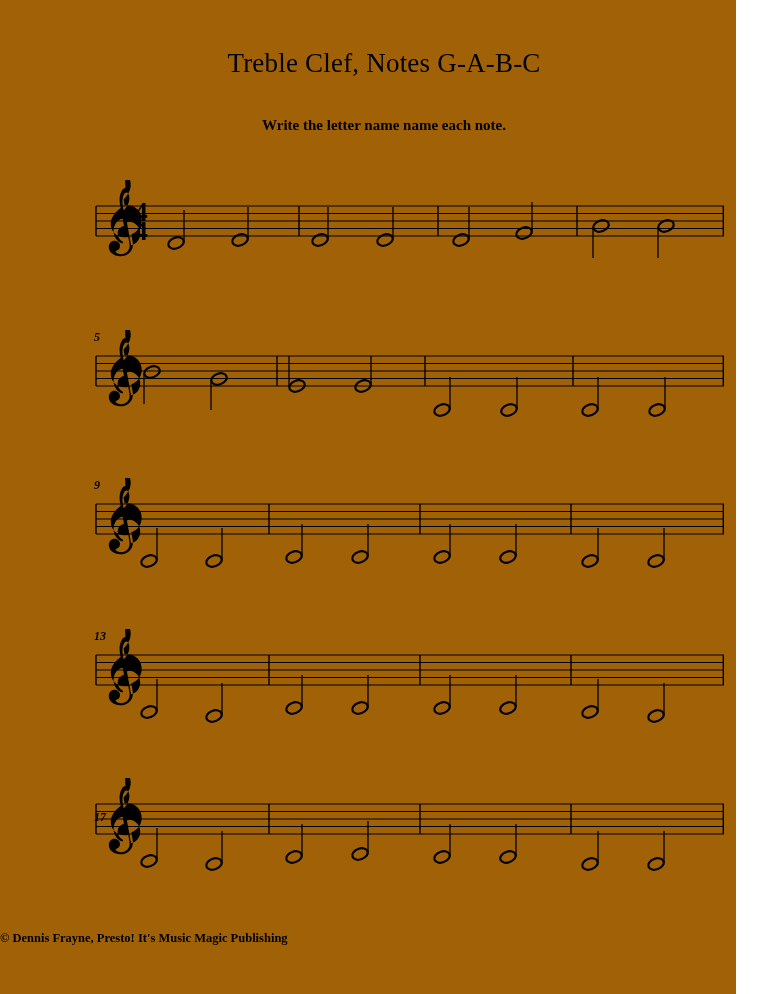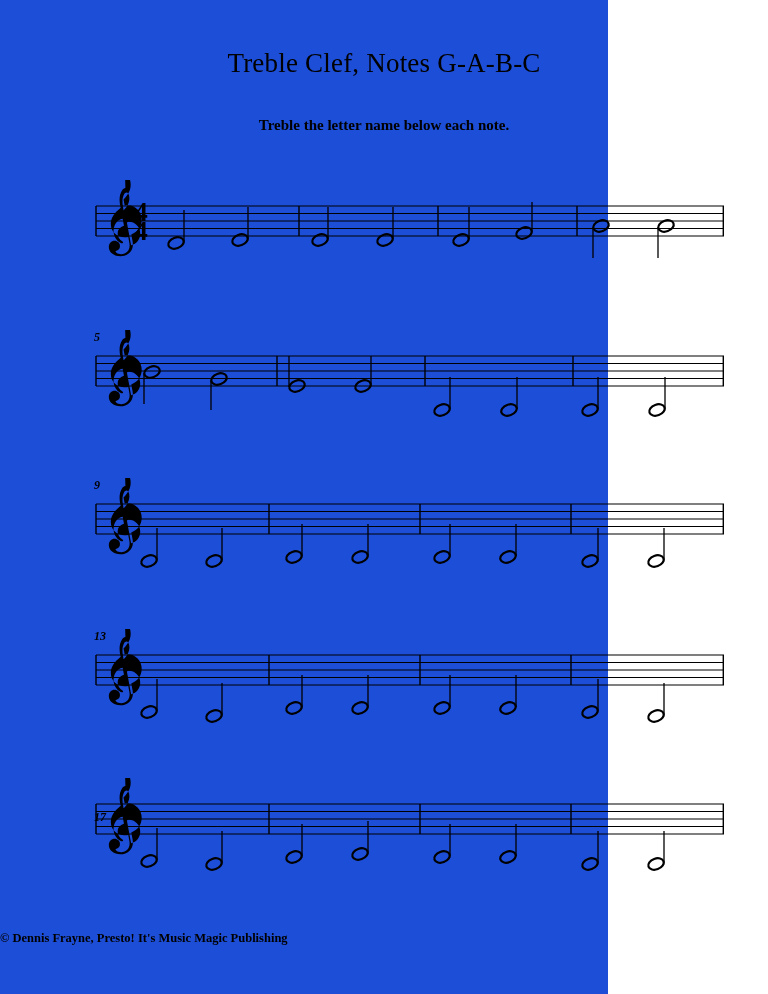--- a/index.html
+++ b/index.html
@@ -10,23 +10,23 @@
   body {
     width: 768px;
     height: 994px;
     position: relative;
     font-family: "Liberation Serif", serif;
     color: #000000;
     overflow: hidden;
   }
   .page {
     position: relative;
-    width: 608px;
+    width: 736px;
     height: 994px;
-    background: #1d4ed8;
+    background: #a16207;
   }
   .title {
     position: absolute;
     top: 48px;
     left: 0;
     width: 768px;
     text-align: center;
     font-size: 27px;
     letter-spacing: 0.2px;
   }
@@ -63,21 +63,21 @@
   .staff-svg {
     display: block;
   }
 </style>
 </head>
 <body>
 
 <div class="page">
 
   <div class="title">Treble Clef, Notes G-A-B-C</div>
-  <div class="subtitle">Treble the letter name below each note.</div>
+  <div class="subtitle">Write the letter name name each note.</div>
 
   <div class="system" style="top:180px;">
 
     <svg class="staff-svg" width="768" height="140" viewBox="0 0 768 140">
 
       <g stroke="#000" stroke-width="1.1">
         <line x1="96" y1="26" x2="724" y2="26"></line>
         <line x1="96" y1="33.5" x2="724" y2="33.5"></line>
         <line x1="96" y1="41" x2="724" y2="41"></line>
         <line x1="96" y1="48.5" x2="724" y2="48.5"></line>

